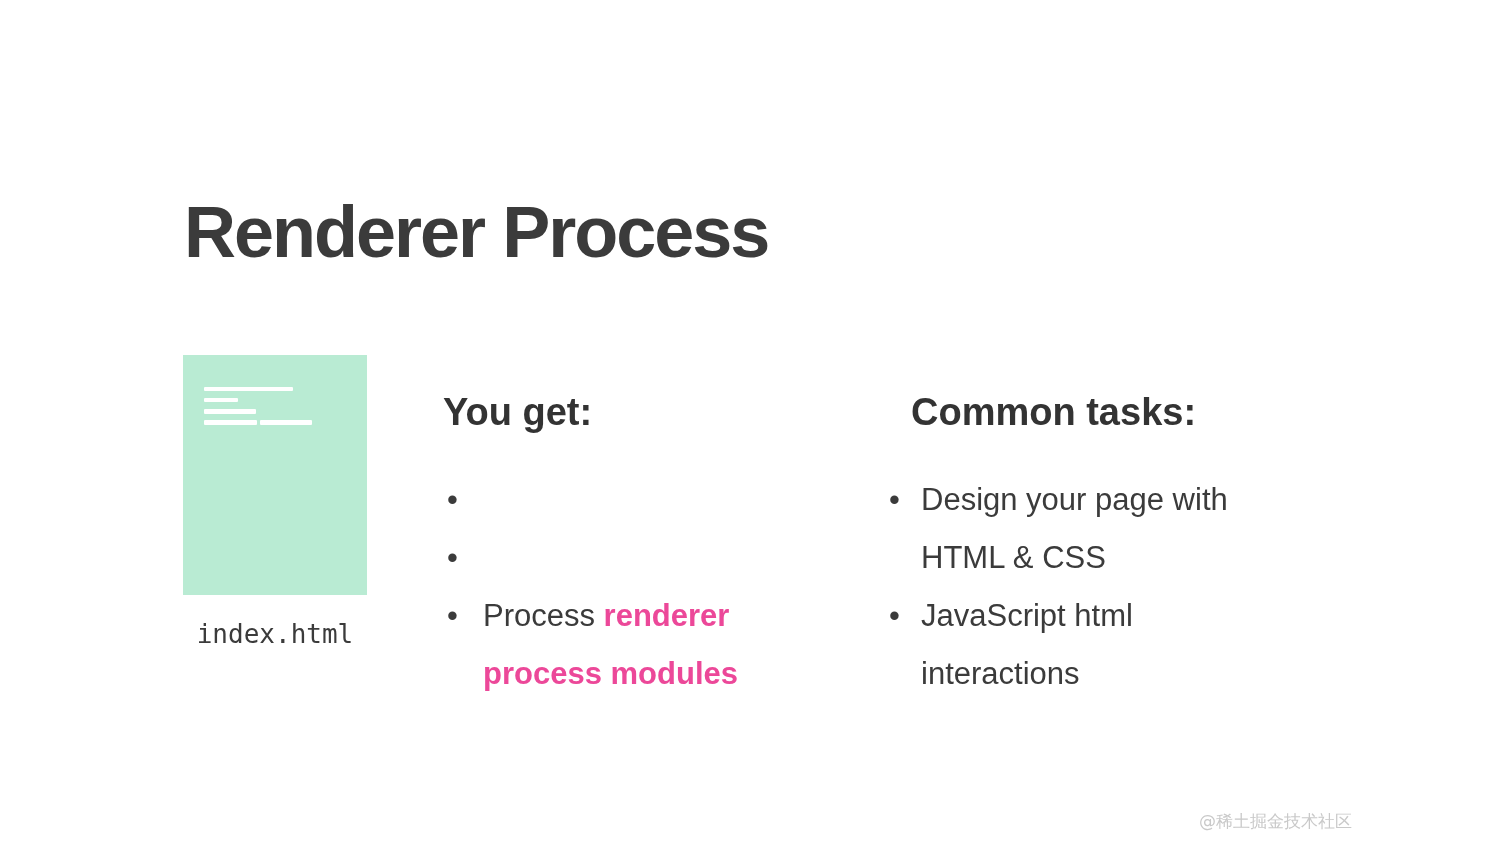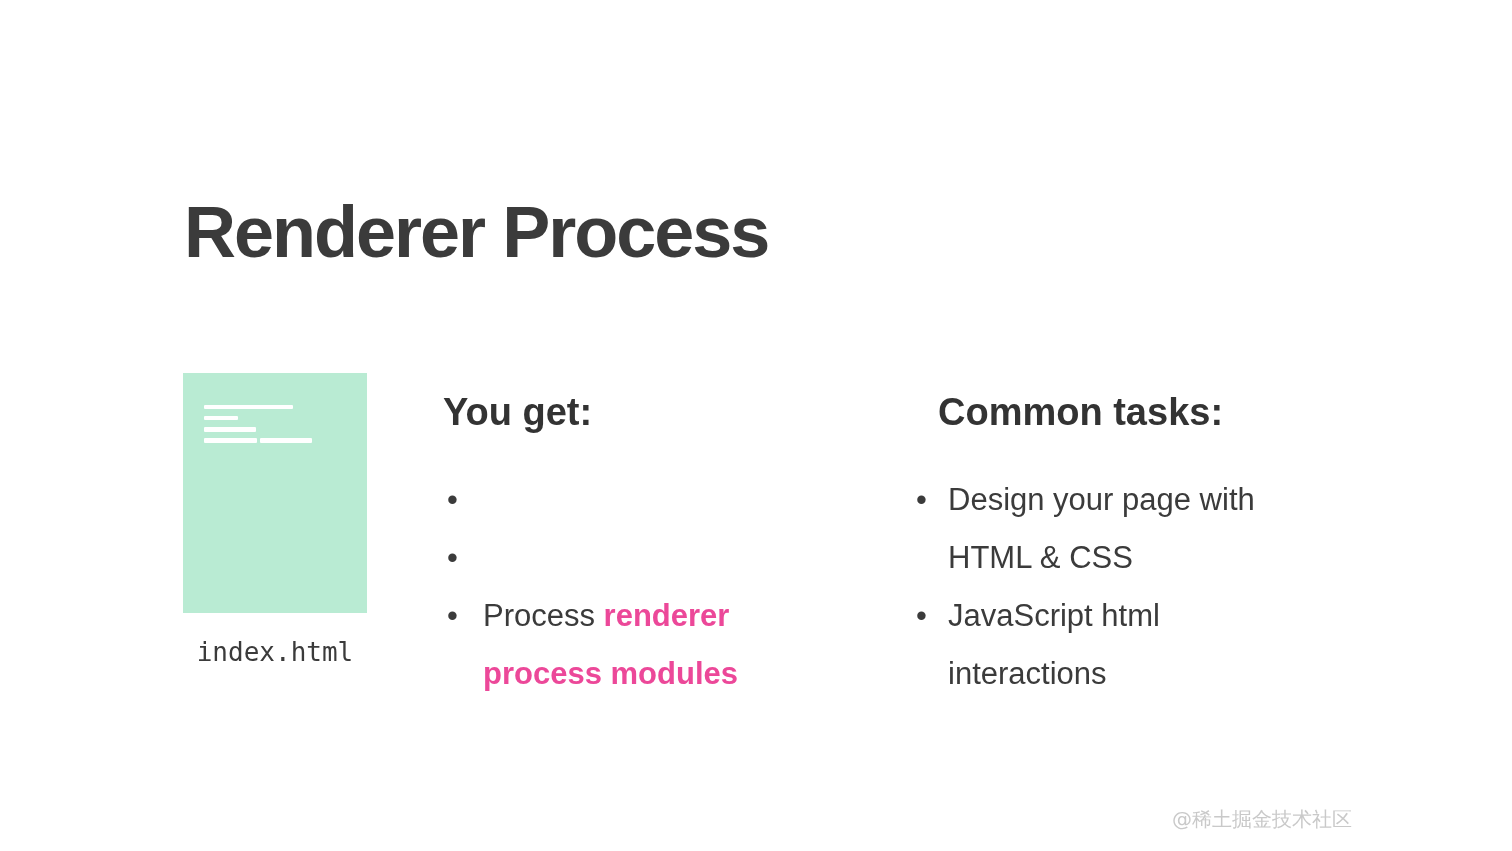--- a/index.html
+++ b/index.html
@@ -27,21 +27,21 @@
     line-height: 1;
     font-weight: 800;
     letter-spacing: -2px;
     color: #3b3b3b;
   }
 
   
   .file-figure {
     position: absolute;
     left: 183px;
-    top: 373px;
+    top: 355px;
     width: 184px;
     margin: 0;
   }
   .file-icon {
     position: relative;
     width: 184px;
     height: 240px;
     background: #b9ebd3;
   }
   .fline {
@@ -64,21 +64,21 @@
     color: #3b3b3b;
   }
 
   
   .col {
     position: absolute;
     top: 360px;
     margin-top: 31px;
   }
   .col-1 { left: 443px; width: 335px; }
-  .col-2 { left: 916px; width: 392px; }
+  .col-2 { left: 889px; width: 392px; }
   .col-heading {
     margin: 0;
     font-size: 38px;
     line-height: 1.15;
     font-weight: 700;
     color: #333333;
   }
   .col-2 .col-heading { margin-left: 22px; }
 
   .bullets {
@@ -100,21 +100,21 @@
   }
   .col-2 .dot { flex-basis: 32px; padding-left: 0; }
   .txt { flex: 1 1 auto; }
   .txt strong { font-weight: 700; color: #ec4899; }
 
   
   .watermark {
     position: absolute;
     right: 8px;
     bottom: 18px;
-    font-size: 20px;
+    font-size: 17px;
     color: #c9c9c9;
     font-family: "DejaVu Sans", sans-serif;
   }
 </style>
 </head>
 <body>
 
 <div class="slide">
 
   <h1 class="title">Renderer Process</h1>

